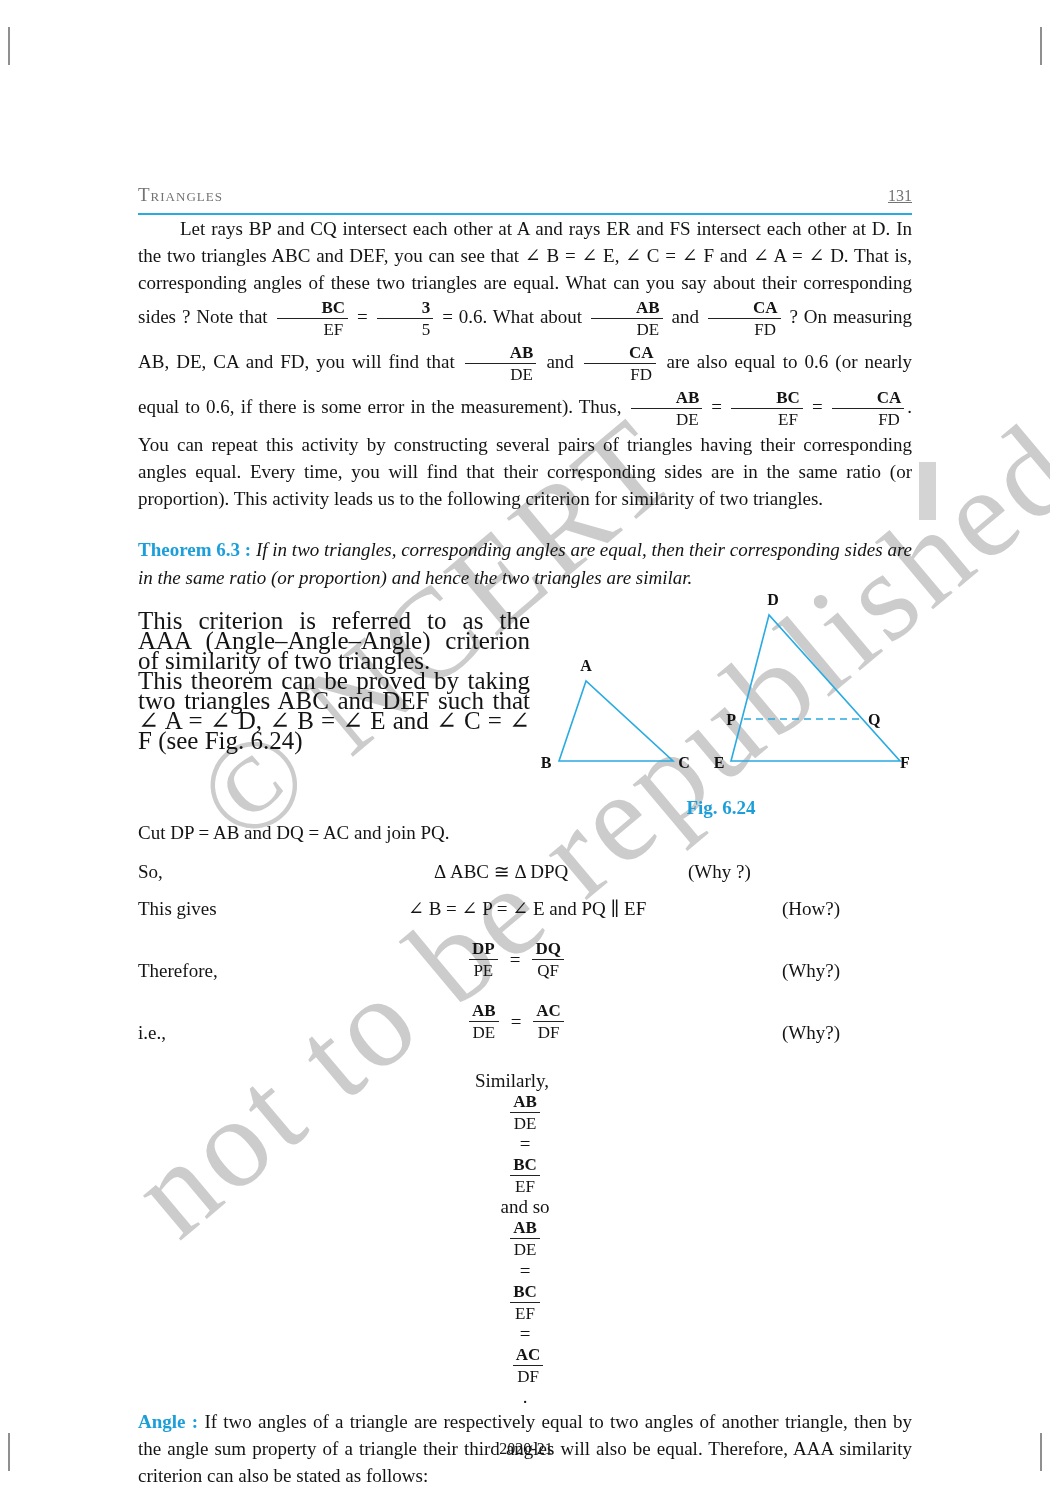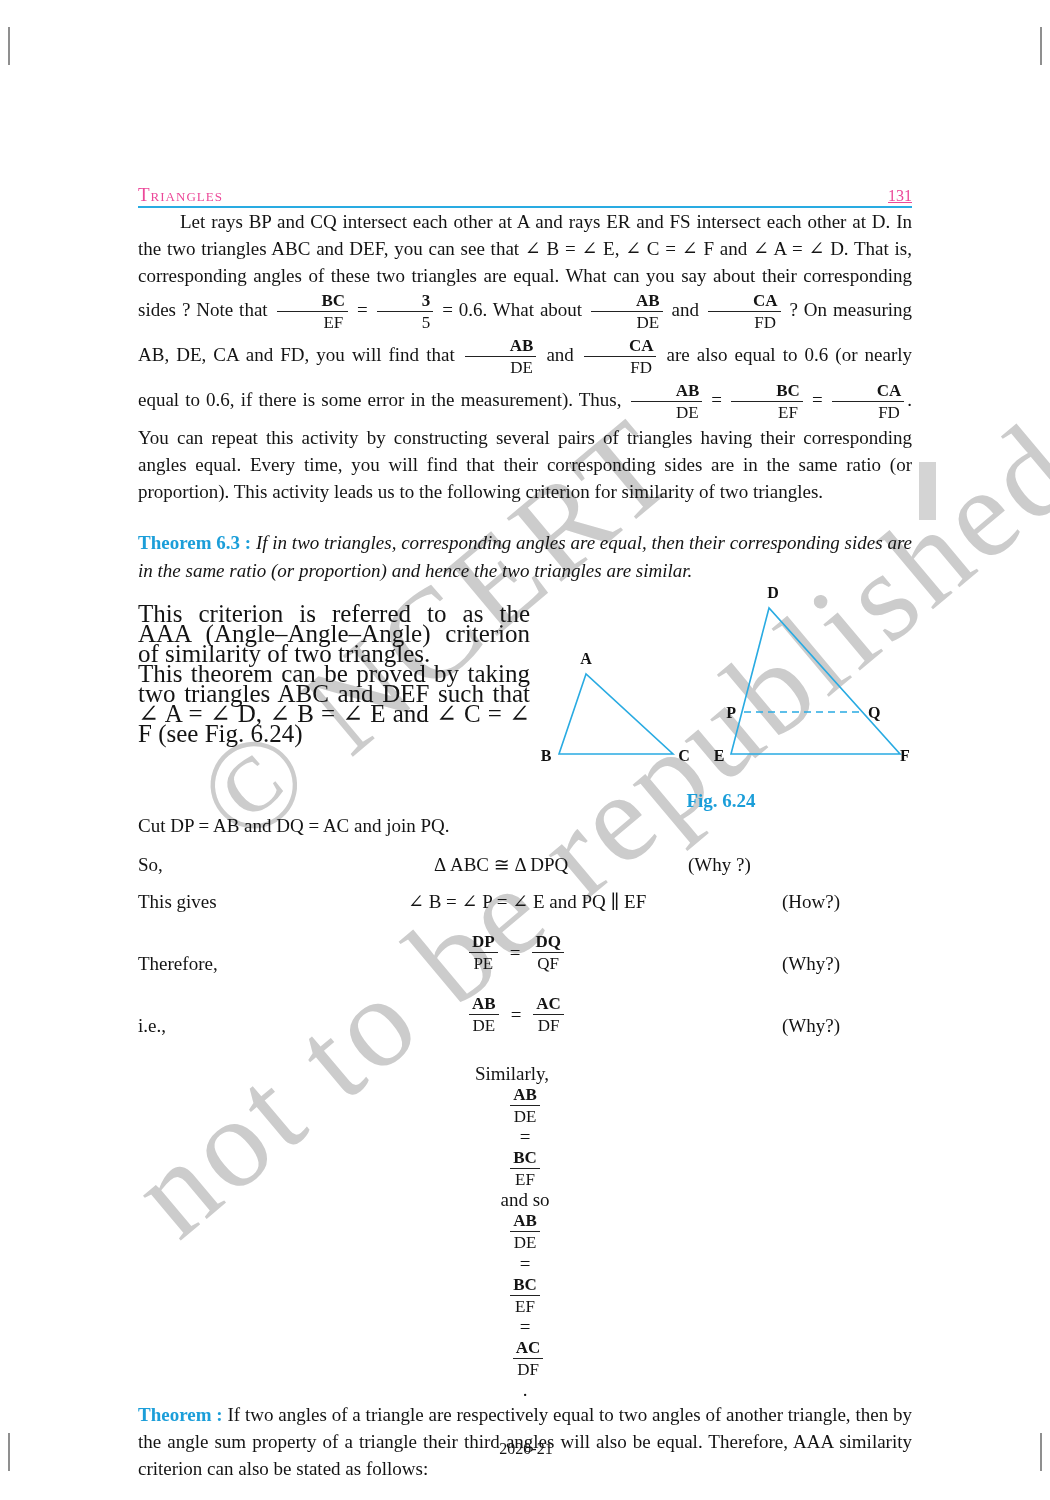--- a/index.html
+++ b/index.html
@@ -16,21 +16,21 @@
   
   .watermark{
     position:absolute;left:-130px;top:470px;width:1300px;text-align:center;
     transform:rotate(-40deg);z-index:1;color:#cccccc;font-size:128px;
     letter-spacing:5px;line-height:260px;white-space:nowrap;
   }
   .edge-artifact{position:absolute;left:919px;top:462px;width:17px;height:58px;background:#c6c6c6;opacity:.75;z-index:1;}
   
   .content{position:relative;z-index:2;padding:184px 138px 0 138px;}
   .header{display:flex;justify-content:space-between;align-items:baseline;
-    border-bottom:2.5px solid #29abe2;color:#ec4899;}
+    border-bottom:2.5px solid #29abe2;padding-bottom:7px;color:#737373;}
   .running-head{font-variant:small-caps;font-size:19px;letter-spacing:1px;}
   .page-number{font-size:16px;text-decoration:underline;}
   p.body{font-size:19px;line-height:27px;text-align:justify;margin:0;}
   .p1{margin-top:18px;text-indent:42px;}
   .frac{display:inline-block;vertical-align:middle;text-align:center;font-size:17px;line-height:1.12;margin:2px 3px;}
   .frac .num{display:block;border-bottom:1.3px solid #222;padding:0 3px 1px;font-weight:bold;}
   .frac .den{display:block;padding-top:1px;}
   .theorem{margin-top:24px;font-size:19px;line-height:28px;text-align:justify;}
   .accent{color:#1b9ed9;font-weight:bold;margin-top:29px;}
   .theorem i{font-style:italic;}
@@ -199,20 +199,20 @@
         </span>
       <span>=</span>
       <span class="frac tight">
           <span class="num">AC</span>
           <span class="den">DF</span>
         </span>
         <span>.</span>
     </div>
 
     <p class="body remark">
-      <b class="accent">Theorem :</b>
+      <b class="accent">Angle :</b>
       <span>If two angles of a triangle are respectively equal to two angles of another triangle, then by the angle sum property of a triangle their third angles will also be equal. Therefore, AAA similarity criterion can also be stated as follows:</span>
     </p>
 
   </div>
 
   <div class="footer">2020-21</div>
 </div>
 
 </body></html>

